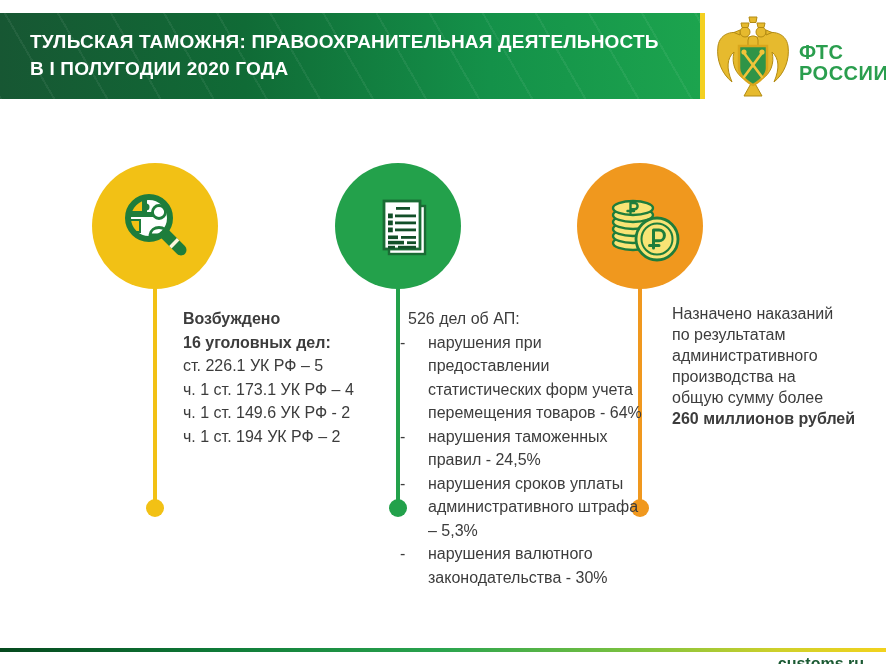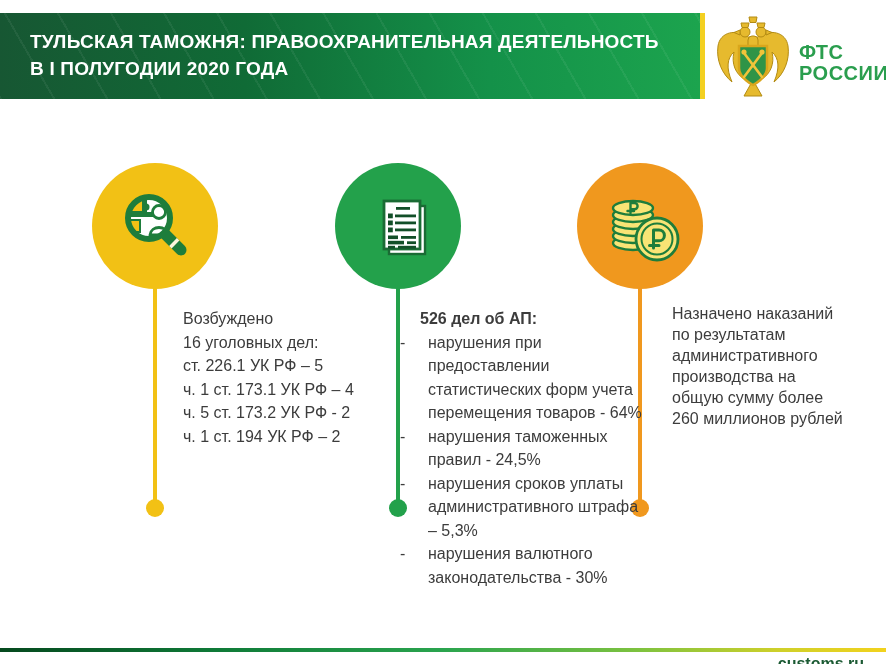--- a/index.html
+++ b/index.html
@@ -26,26 +26,26 @@
   .c1{left:92px;}.c2{left:335px;}.c3{left:577px;}
   .vline{position:absolute;top:277px;width:4px;height:213px;}
   .v1{left:153px;}.v2{left:396px;}.v3{left:638px;}
   .dot{position:absolute;top:488px;width:18px;height:18px;border-radius:50%;}
   .d1{left:146px;}.d2{left:389px;}.d3{left:631px;}
 
   
   .coltext{position:absolute;font-size:16px;color:#3c3c3c;}
   .t1{left:183px;top:296px;width:215px;line-height:23.5px;}
   .t2{left:400px;top:296px;width:250px;line-height:23.5px;}
-  .t2 .heading{font-weight:bold;padding-left:20px;}
+  .t2 .heading{font-weight:normal;padding-left:8px;}
   .bullet-row{display:flex;align-items:flex-start;}
   .bullet-row .dash{width:28px;flex:none;}
   .bullet-row .btxt{flex:1;}
   .t3{left:672px;top:292px;width:220px;line-height:21px;}
-  .bold{font-weight:normal;}
+  .bold{font-weight:bold;}
 
   
   .footer-line{position:absolute;left:0;top:637px;width:886px;height:4px;
     background:linear-gradient(90deg,#05491e 0%,#0f7b38 25%,#2aa44e 50%,#7dc23f 72%,#cfd02a 88%,#f2d21d 100%);}
   .footer-site{position:absolute;right:22px;top:644px;font-size:16px;font-weight:bold;
     color:#1b5a33;text-decoration:none;}
 </style>
 </head>
 <body>
 
@@ -159,21 +159,21 @@
   <div class="vline v3" style="background-color: rgb(240, 152, 30);"></div>
   <div class="dot d1" style="background-color: rgb(242, 193, 21);"></div>
   <div class="dot d2" style="background-color: rgb(35, 161, 75);"></div>
   <div class="dot d3" style="background-color: rgb(240, 152, 30);"></div>
 
   <div class="coltext t1">
       <div class="bold">Возбуждено</div>
       <div class="bold">16 уголовных дел:</div>
       <div>ст. 226.1 УК РФ – 5</div>
       <div>ч. 1 ст. 173.1 УК РФ – 4</div>
-      <div>ч. 5 ст. 173.2  УК РФ - 2</div>
+      <div>ч. 1 ст. 149.6  УК РФ - 2</div>
       <div>ч. 1 ст. 194 УК РФ – 2</div>
     </div>
 
   <div class="coltext t2">
     <div class="heading">526  дел об АП:</div>
     <div>
         <div class="bullet-row">
           <span class="dash">-</span>
           <span class="btxt">нарушения при предоставлении статистических форм учета перемещения товаров - 64%</span>
         </div>

